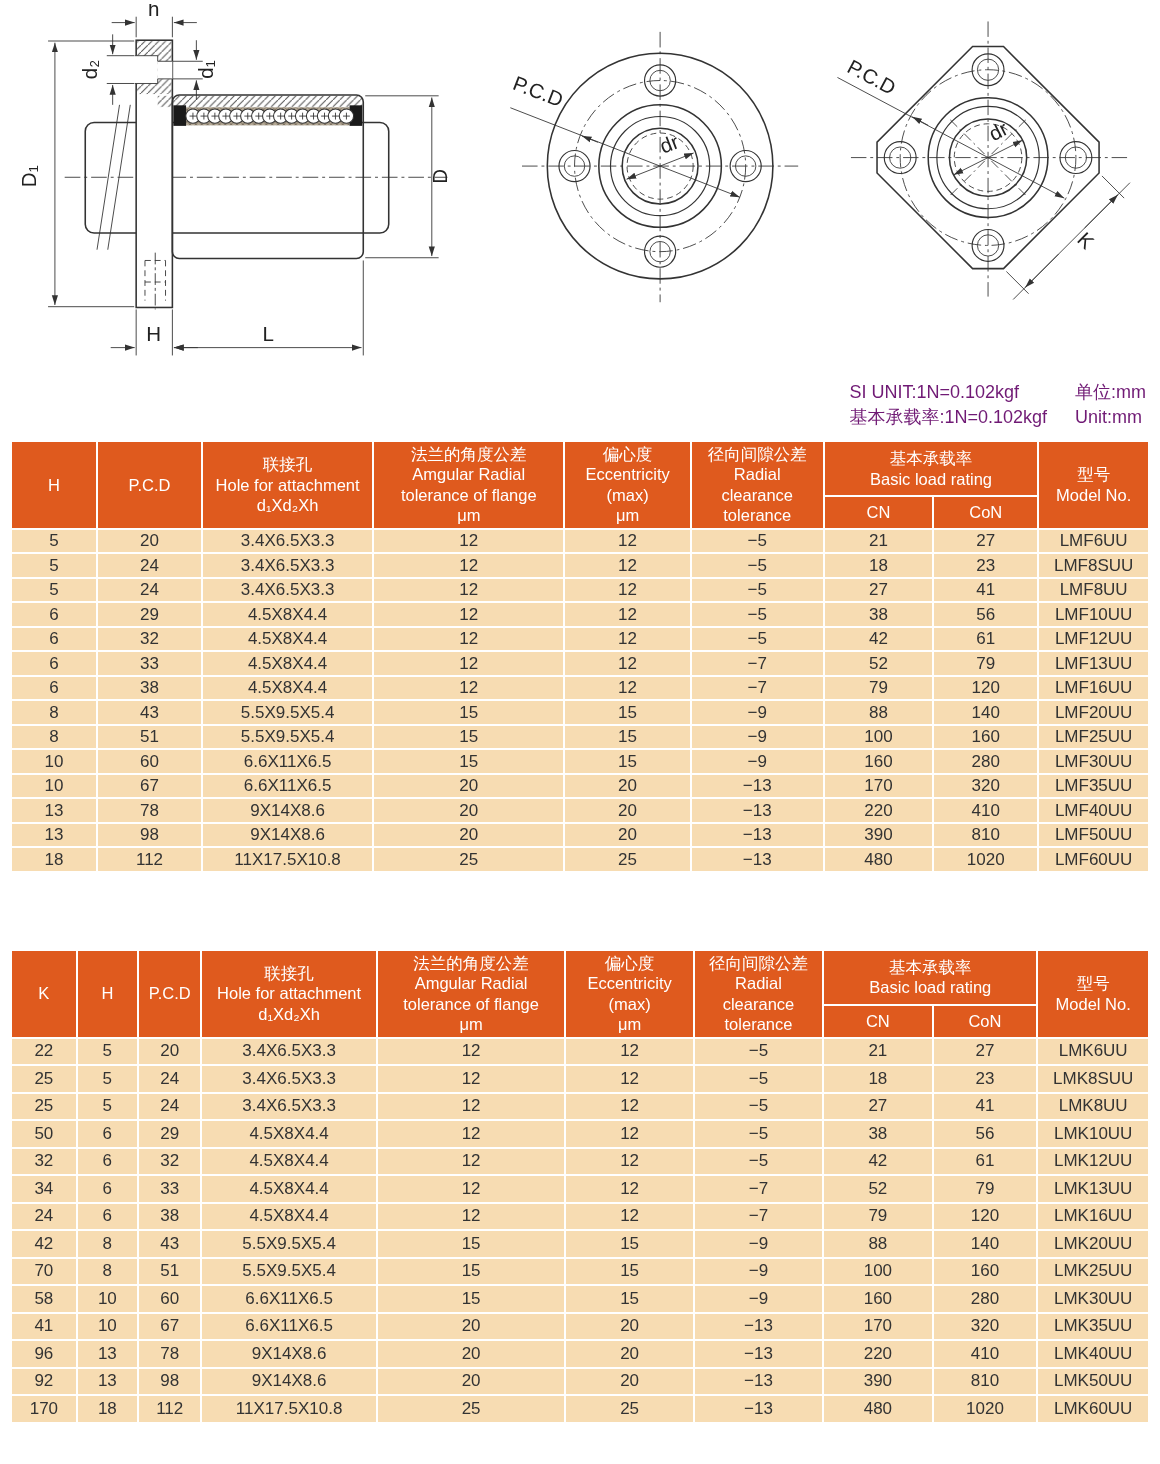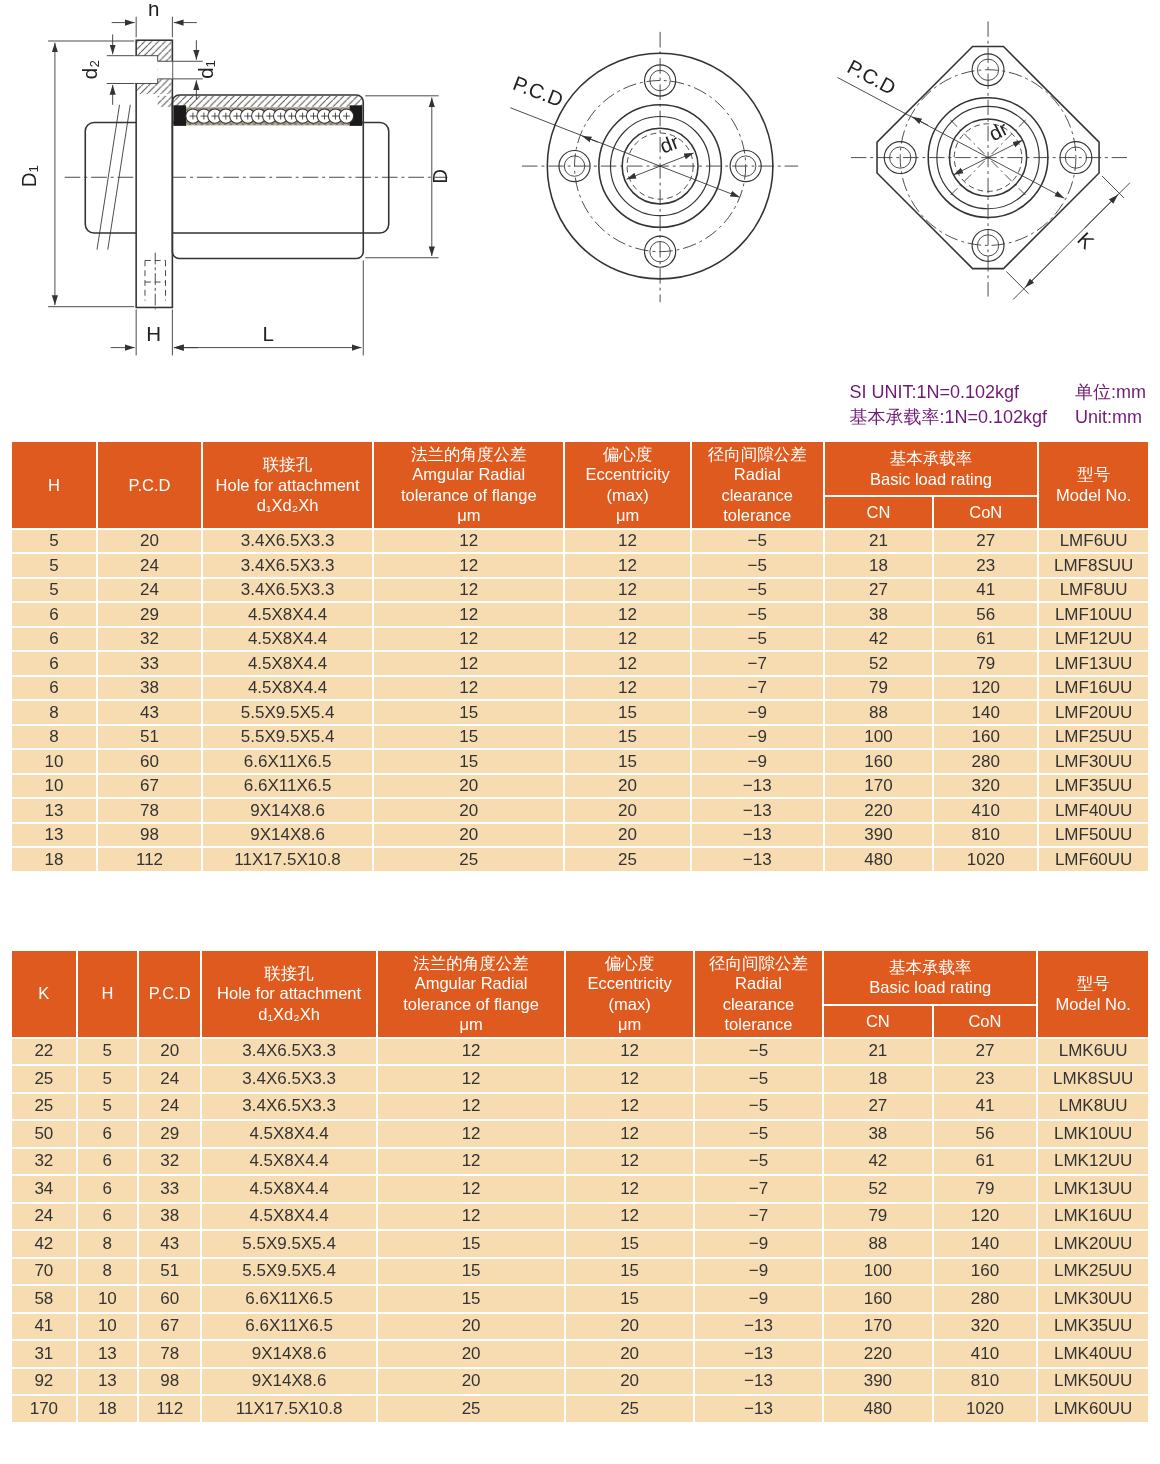--- a/index.html
+++ b/index.html
@@ -562,21 +562,21 @@
           <td>67</td>
           <td>6.6X11X6.5</td>
           <td>20</td>
           <td>20</td>
           <td>−13</td>
           <td>170</td>
           <td>320</td>
           <td>LMK35UU</td>
         </tr>
         <tr>
-          <td>31</td>
+          <td>96</td>
           <td>13</td>
           <td>78</td>
           <td>9X14X8.6</td>
           <td>20</td>
           <td>20</td>
           <td>−13</td>
           <td>220</td>
           <td>410</td>
           <td>LMK40UU</td>
         </tr>

